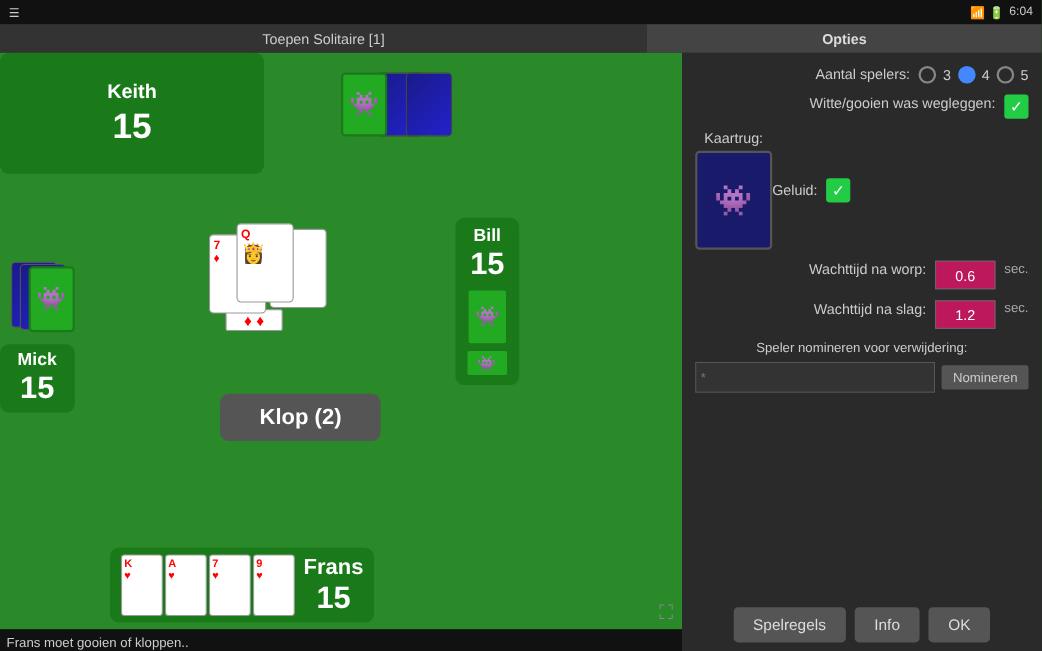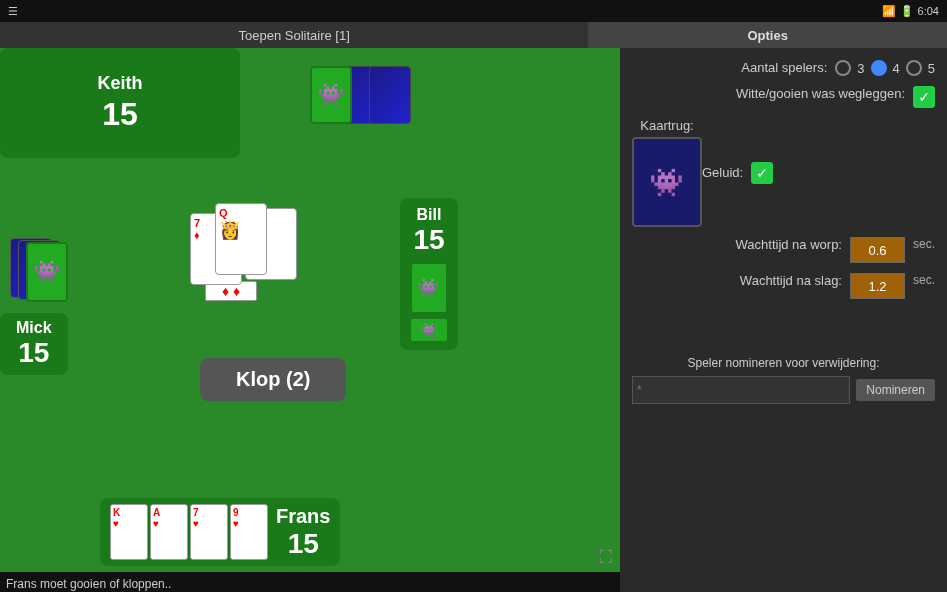--- a/index.html
+++ b/index.html
@@ -86,21 +86,21 @@
 
     
     .kaartrug-box {
       width: 70px; height: 90px; background: #1a1a6a;
       border: 2px solid #555; border-radius: 4px;
       display: flex; align-items: center; justify-content: center;
       font-size: 28px;
     }
 
     .option-input {
-      width: 55px; height: 26px; background: #a16207;
+      width: 55px; height: 26px; background: #be185d;
       border: 1px solid #666; color: white;
       font-size: 13px; padding: 0 4px;
       text-align: center;
     }
 
     .option-sec { color: #aaa; font-size: 12px; }
 
     
     .nominee-input {
       flex: 1; height: 28px; background: #333;
@@ -204,21 +204,21 @@
           <span style="font-size:16px;">🤴</span>
       </div>
 
       <div style="position:absolute;left:15px;top:78px;width:52px;height:20px;background:white;border-radius:2px;border:1px solid #999;display:flex;align-items:center;justify-content:center;font-size:14px;color:red;">♦ ♦</div>
     </div>
 
     <div id="klop-btn">
       <span>Klop (2)</span>
     </div>
 
-    <div style="position:absolute;top:150px;left:400px;background:#1a7a1a;border-radius:8px;padding:8px 10px;display:flex;flex-direction:column;align-items:center;gap:6px;">
+    <div style="position:absolute;top:150px;left:414px;background:#1a7a1a;border-radius:8px;padding:8px 10px;display:flex;flex-direction:column;align-items:center;gap:6px;">
       <div style="display:flex;align-items:center;gap:8px;">
         <div style="text-align:center;">
           <div style="color:white;font-size:16px;font-weight:bold;">Bill</div>
           <div style="color:white;font-size:28px;font-weight:bold;">15</div>
         </div>
       </div>
 
       <div style="display:flex;flex-direction:column;gap:4px;">
         <div style="display:flex;gap:2px;">
           <div style="width:38px;height:52px;background:#22aa22;border-radius:4px;border:2px solid #1a7a1a;display:flex;align-items:center;justify-content:center;font-size:18px;">👾</div>
@@ -300,24 +300,35 @@
       <span class="option-sec">sec.</span>
     </div>
 
     <div class="option-row">
       <span class="option-label">Wachttijd na slag:</span>
       <input class="option-input" type="text" value="1.2" style="">
       <span class="option-sec">sec.</span>
     </div>
 
     <div style="display:flex;flex-direction:column;gap:6px;">
-      <span style="color:#ccc;font-size:12px;text-align:center;margin-top:47px;">Speler nomineren voor verwijdering:</span>
+      <span style="color:#ccc;font-size:12px;text-align:center;">Speler nomineren voor verwijdering:</span>
       <div style="display:flex;gap:6px;align-items:center;">
         <input class="nominee-input" type="text" placeholder="*" style="">
         <button class="nomineer-btn">
           <span>Nomineren</span>
         </button>
       </div>
     </div>
 
+    <div class="action-buttons">
+      <button class="action-btn">
+        <span>Spelregels</span>
+      </button>
+      <button class="action-btn">
+        <span>Info</span>
+      </button>
+      <button class="action-btn ok-btn">
+        <span>OK</span>
+      </button>
+    </div>
 
   </div>
 </div>
 
 </body></html>

